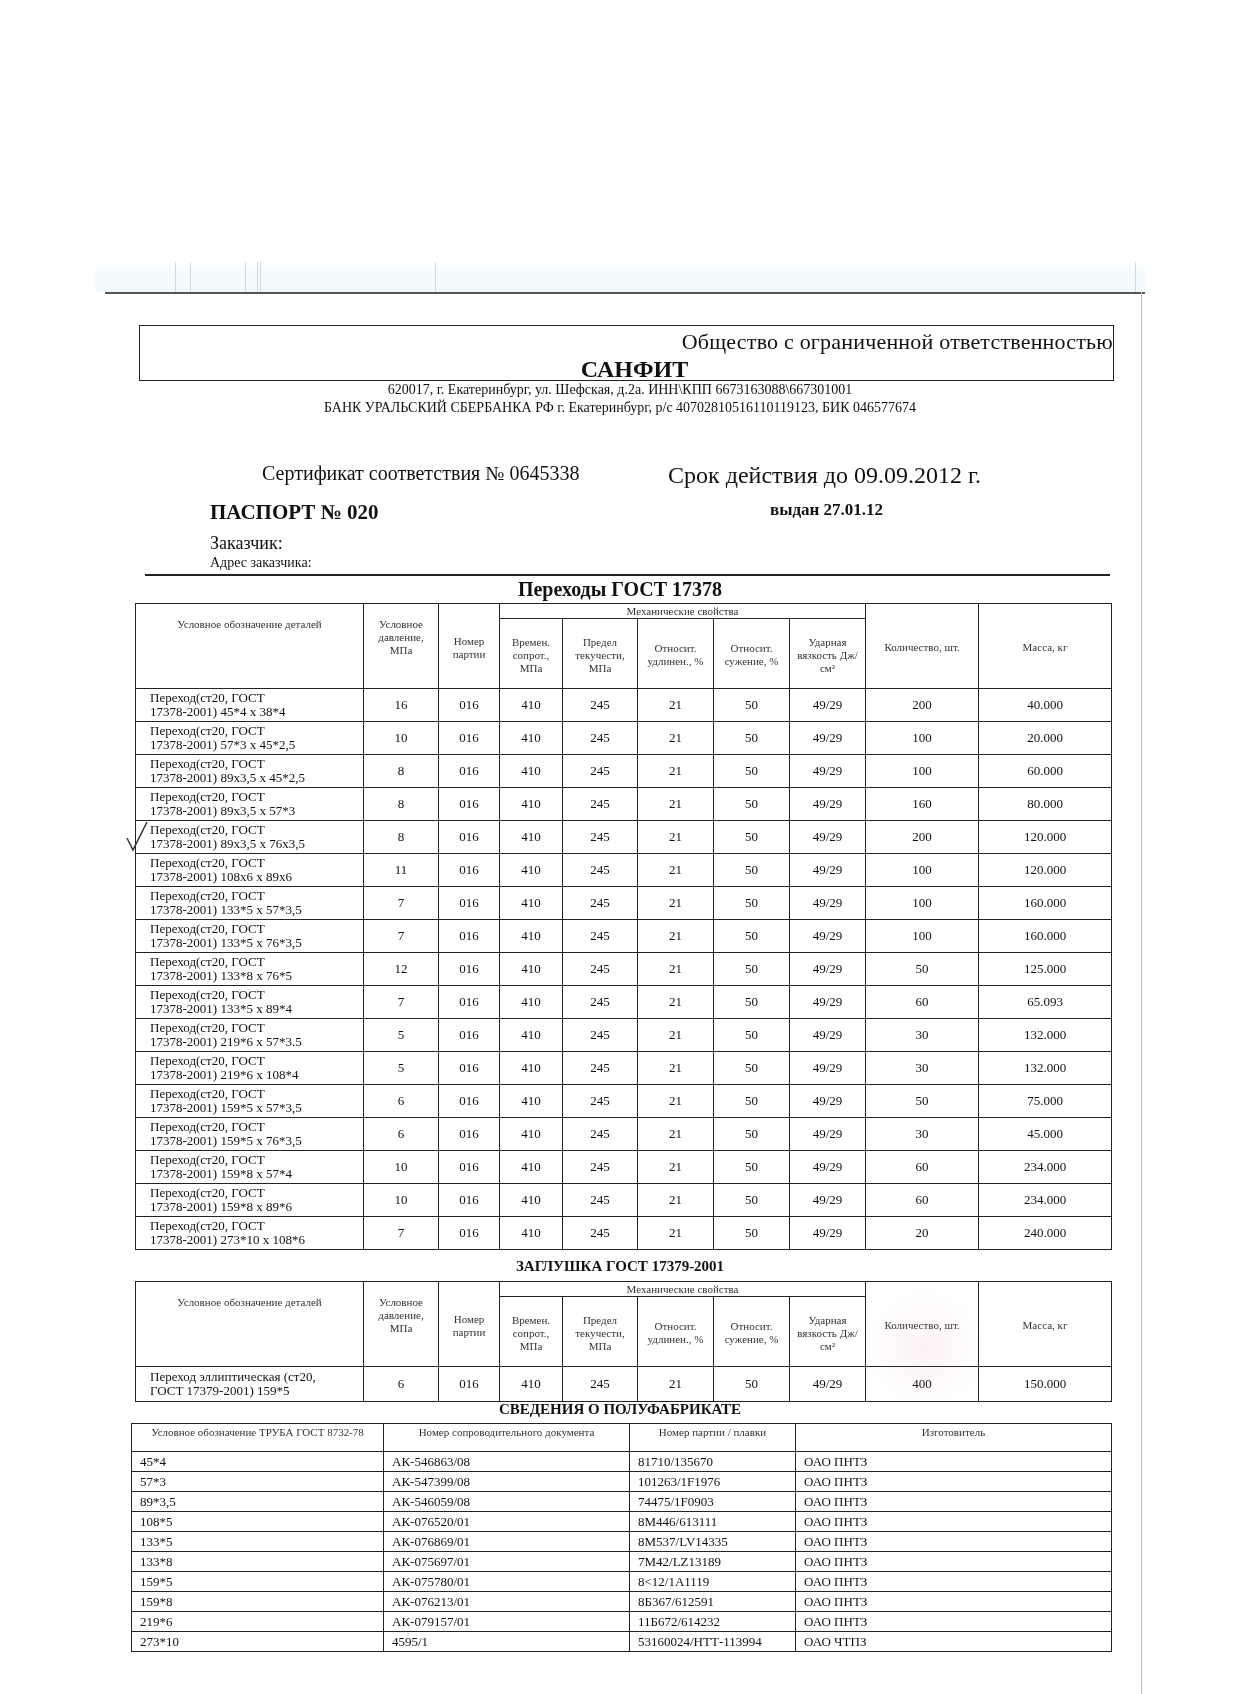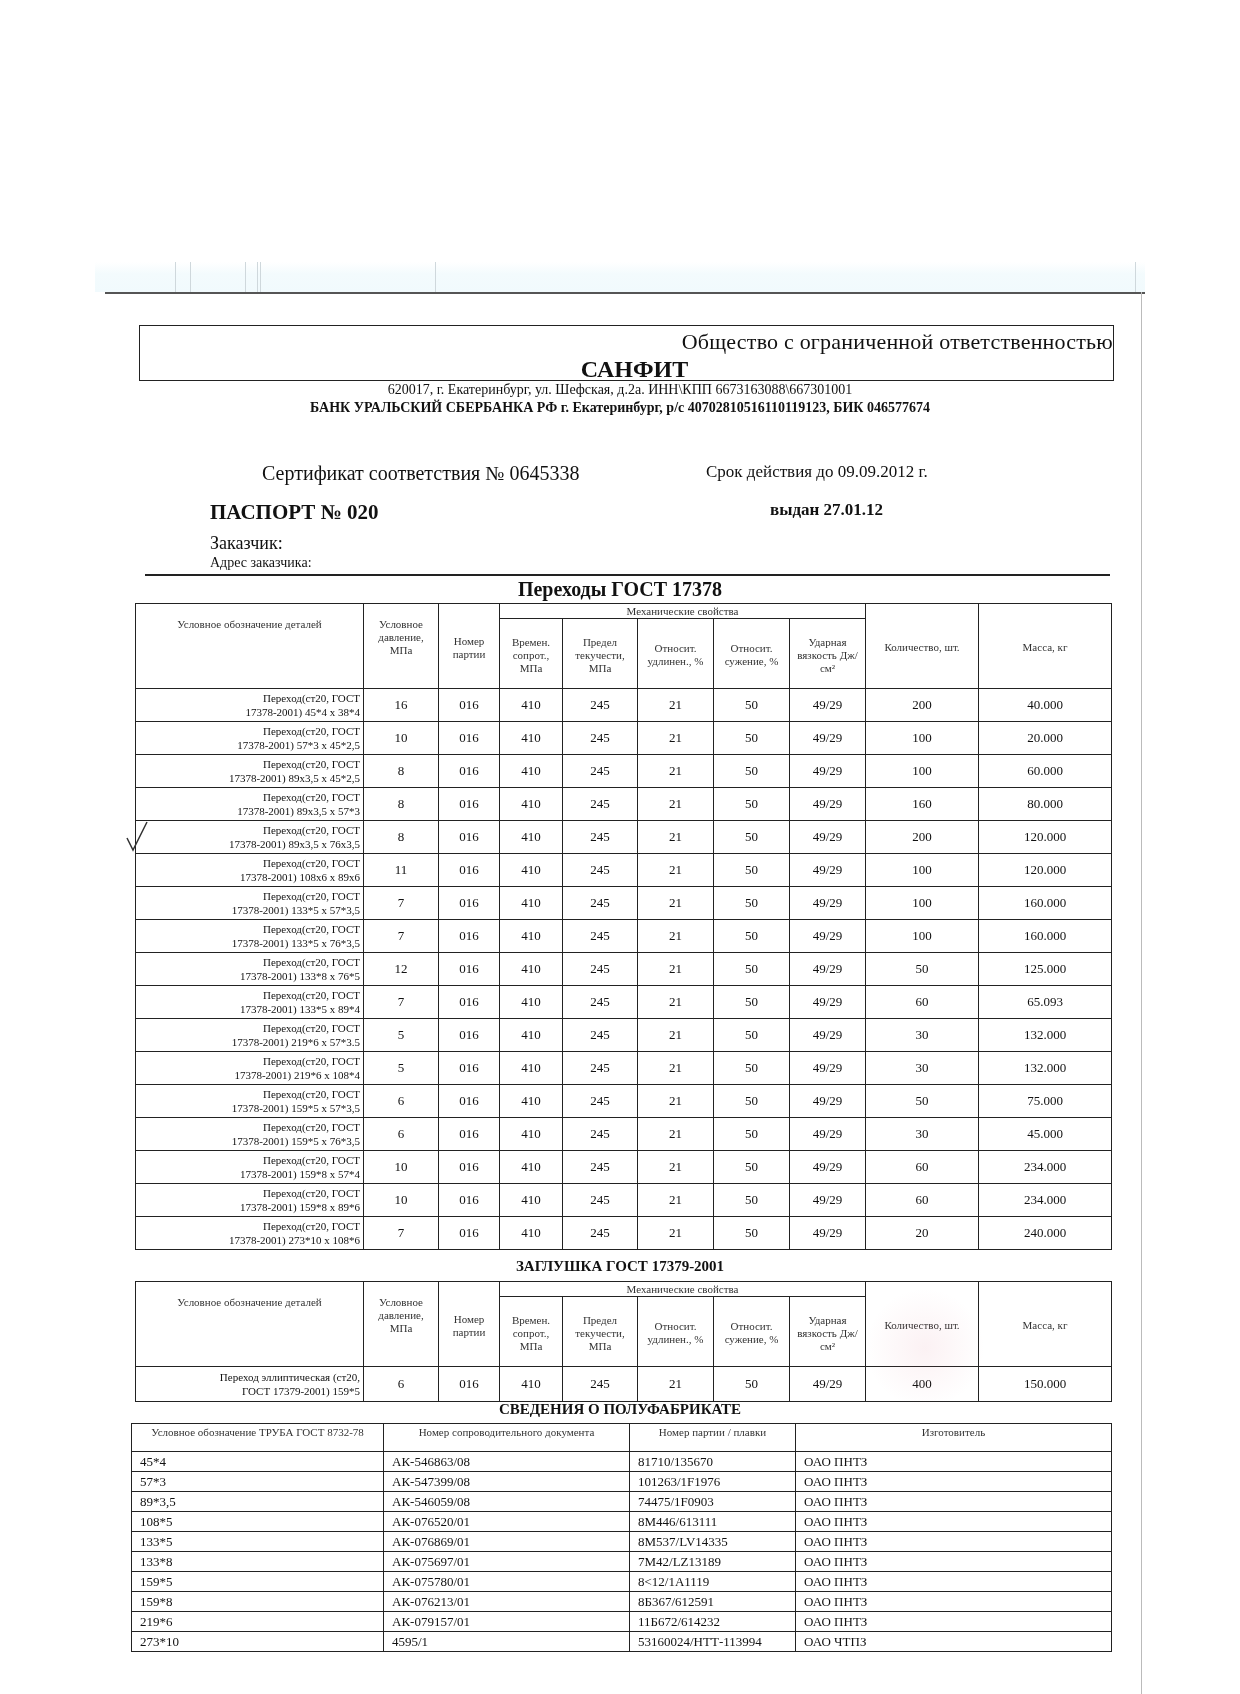--- a/index.html
+++ b/index.html
@@ -15,43 +15,43 @@
   .page-edge-top { position: absolute; left: 105px; top: 292px; width: 1040px; height: 2px; background: #555; }
   .page-edge-right { position: absolute; left: 1141px; top: 292px; width: 1px; height: 1402px; background: #bbb; }
 
   .header-box {
     position: absolute; left: 139px; top: 325px; width: 975px; height: 56px;
     border: 1.5px solid #222; box-sizing: border-box;
   }
   .org-form { position: absolute; left: 0; right: 0; top: 3px; text-align: right; font-size: 22px; letter-spacing: 0.2px; }
   .org-name { position: absolute; left: 16px; right: 0; top: 30px; text-align: center; font-size: 24px; font-weight: bold; }
   .addr1 { position: absolute; left: 0; width: 1240px; top: 382px; text-align: center; font-size: 14px; }
-  .addr2 { position: absolute; left: 0; width: 1240px; top: 400px; text-align: center; font-size: 14px; font-weight: bold; }
+  .addr2 { position: absolute; left: 0; width: 1240px; top: 400px; text-align: center; font-size: 14px; }
 
   .cert { position: absolute; left: 262px; top: 462px; font-size: 20px; }
-  .validity { position: absolute; left: 706px; top: 462px; font-size: 17px; }
+  .validity { position: absolute; left: 668px; top: 462px; font-size: 24px; }
   .passport { position: absolute; left: 210px; top: 500px; font-size: 21px; font-weight: bold; }
   .issued { position: absolute; left: 770px; top: 500px; font-size: 17px; font-weight: bold; }
   .customer { position: absolute; left: 210px; top: 533px; font-size: 18px; }
   .customer-addr { position: absolute; left: 210px; top: 555px; font-size: 14px; }
   .hr-main { position: absolute; left: 145px; top: 574px; width: 965px; height: 2px; background: #222; }
 
   .section-title { position: absolute; left: 0; width: 1240px; text-align: center; font-weight: bold; }
   .t1-title { top: 578px; font-size: 20px; }
   .t2-title { top: 1258px; font-size: 15px; }
   .t3-title { top: 1401px; font-size: 15px; }
   .t4-title { top: 1693px; font-size: 15px; }
 
   table { border-collapse: collapse; position: absolute; table-layout: fixed; }
   td, th { border: 1.3px solid #222; padding: 0 3px; font-weight: normal; }
   .spec th { font-size: 11px; line-height: 13px; color: #333; text-align: center; vertical-align: top; padding-top: 3px; }
   .spec th.mid { vertical-align: middle; }
   .spec th.group { height: 14px; padding-top: 0; vertical-align: middle; }
   .spec td { font-size: 13px; text-align: center; vertical-align: middle; }
-  .spec td.desc { text-align: right; font-size: 11px; line-height: 14px; padding-left: 14px; }
+  .spec td.desc { text-align: left; font-size: 13px; line-height: 14px; padding-left: 14px; }
   #t1 { left: 135px; top: 603px; width: 976px; }
   #t1 tbody tr { height: 33px; }
   #t2 { left: 135px; top: 1281px; width: 976px; }
   #t2 tbody tr { height: 35px; }
   .semi th { font-size: 11px; line-height: 12px; color: #333; text-align: center; vertical-align: top; padding-top: 2px; }
   .semi td { font-size: 13px; text-align: left; padding-left: 8px; height: 19px; }
   #t3 { left: 131px; top: 1423px; width: 980px; }
   .check { position: absolute; left: 125px; top: 820px; width: 24px; height: 32px; }
   .stamp {
     position: absolute; left: 865px; top: 1288px; width: 120px; height: 120px; border-radius: 50%;

